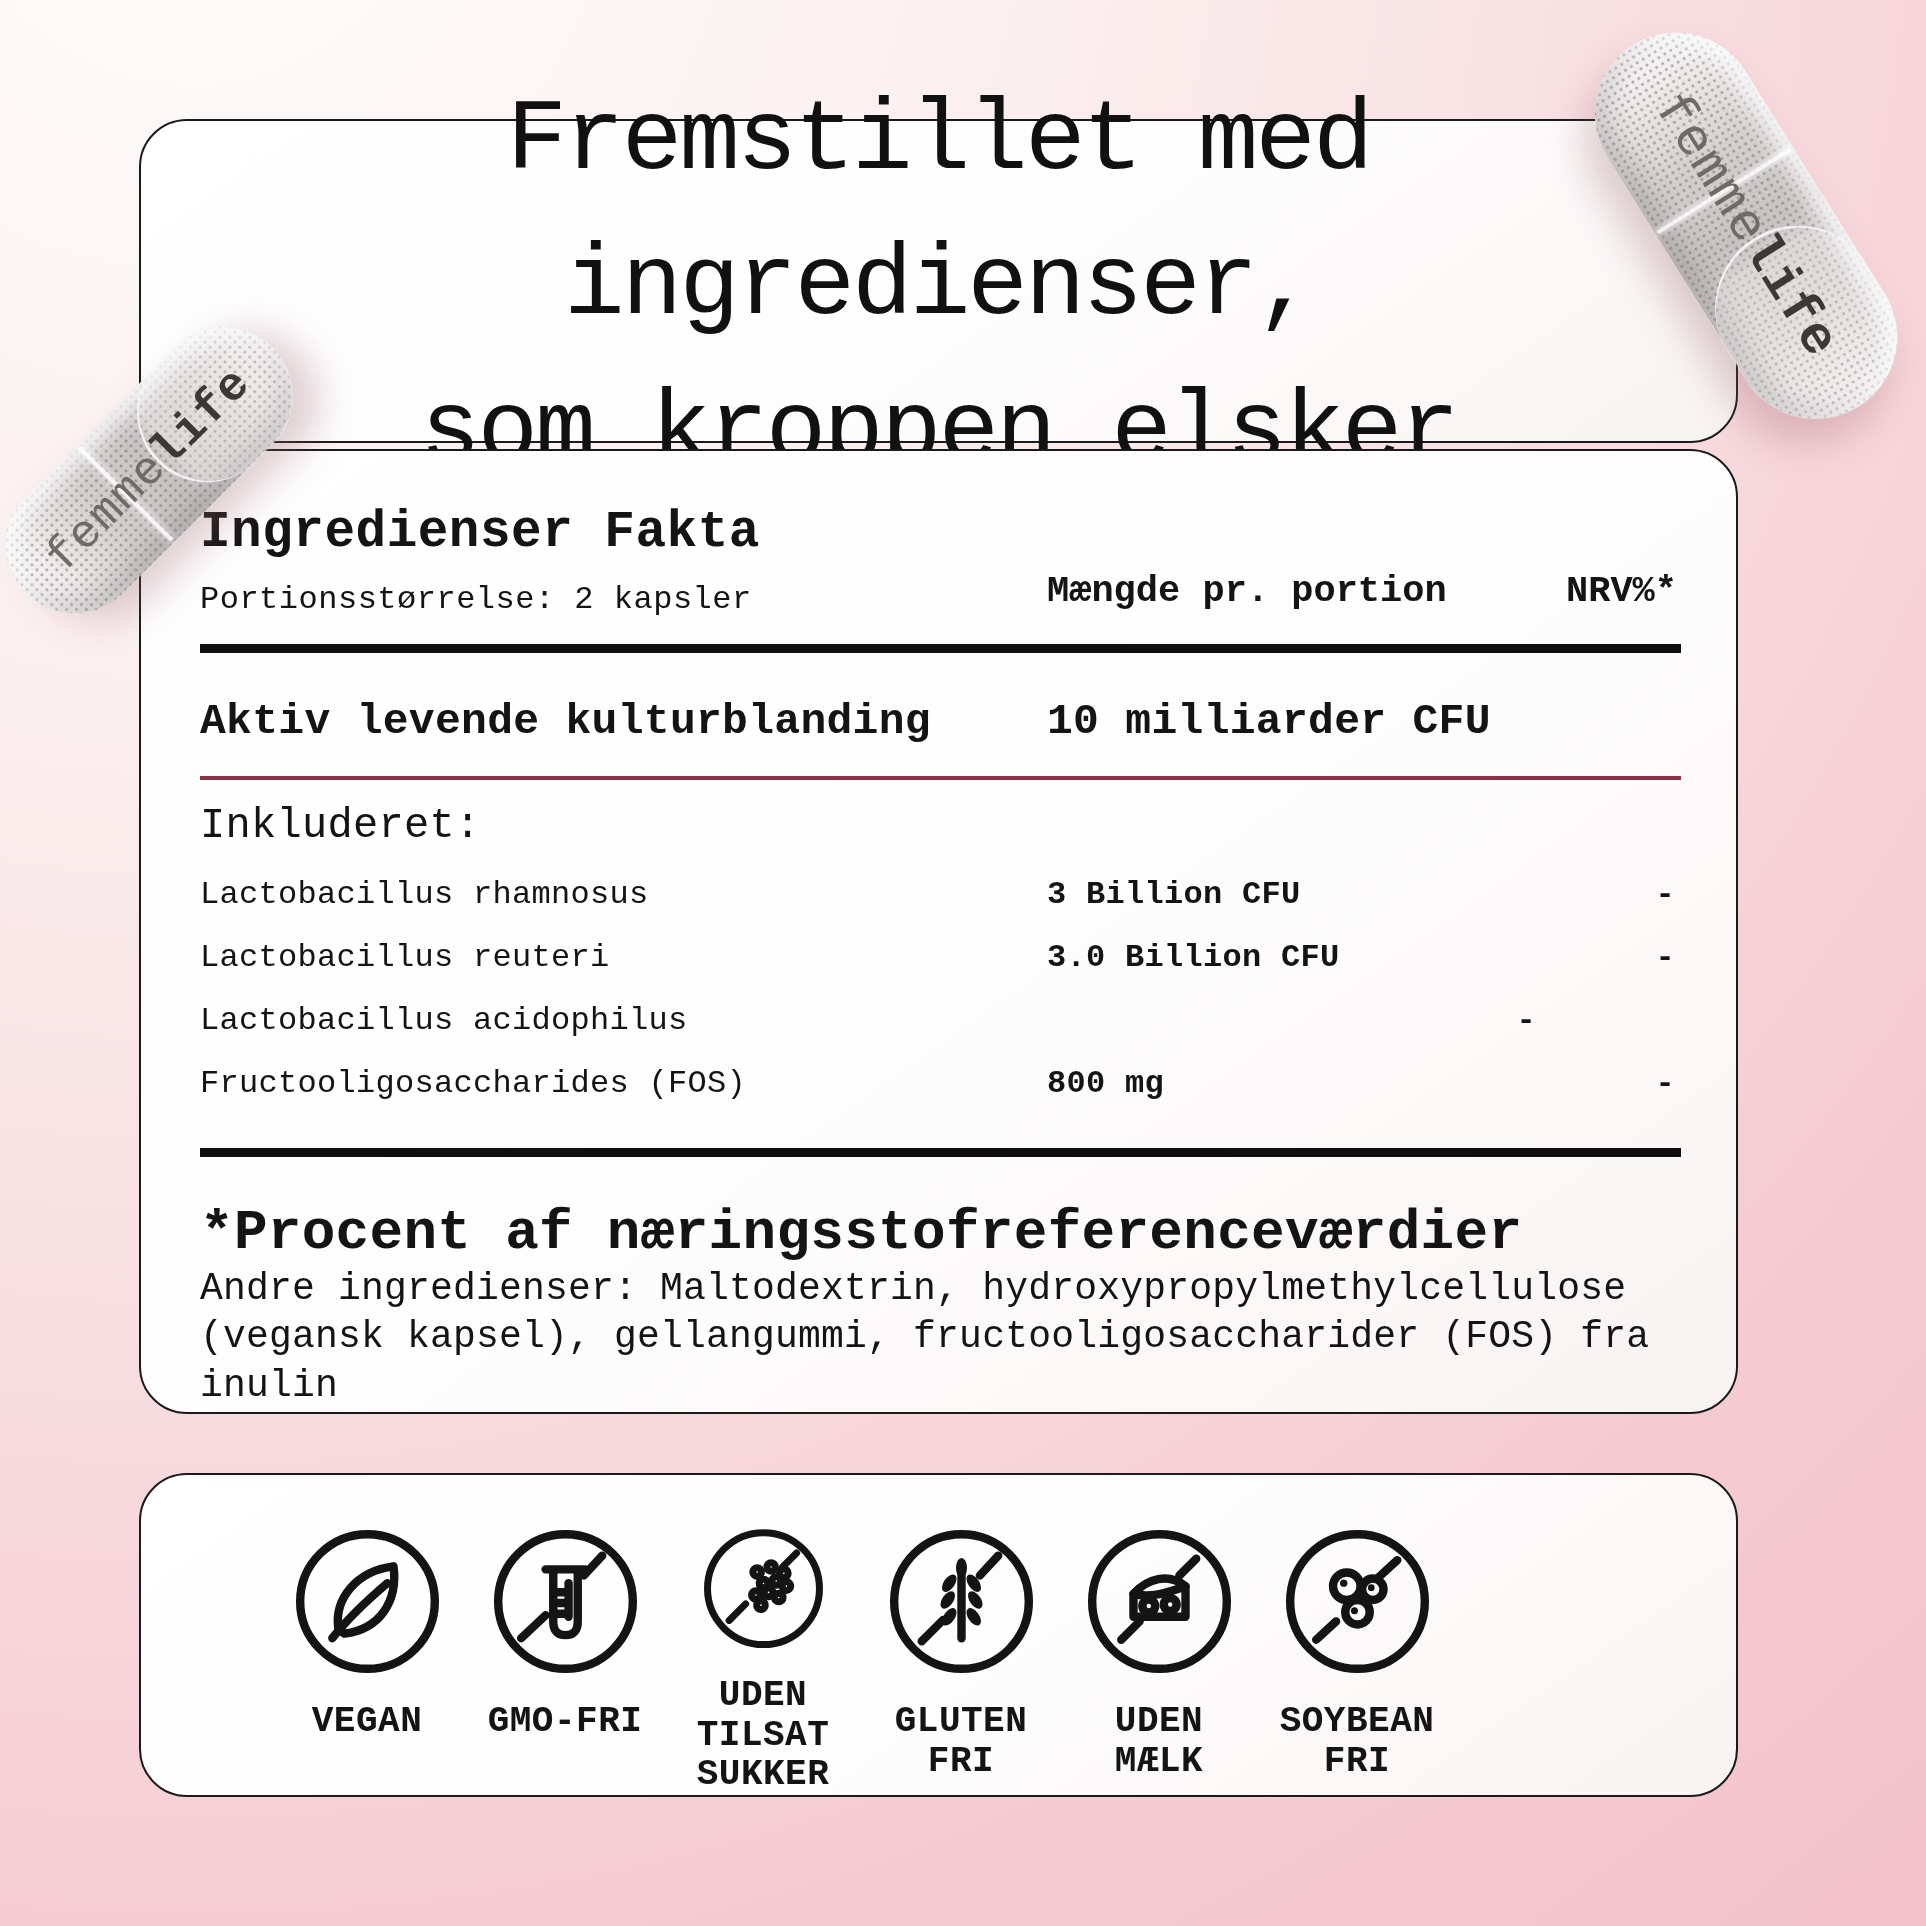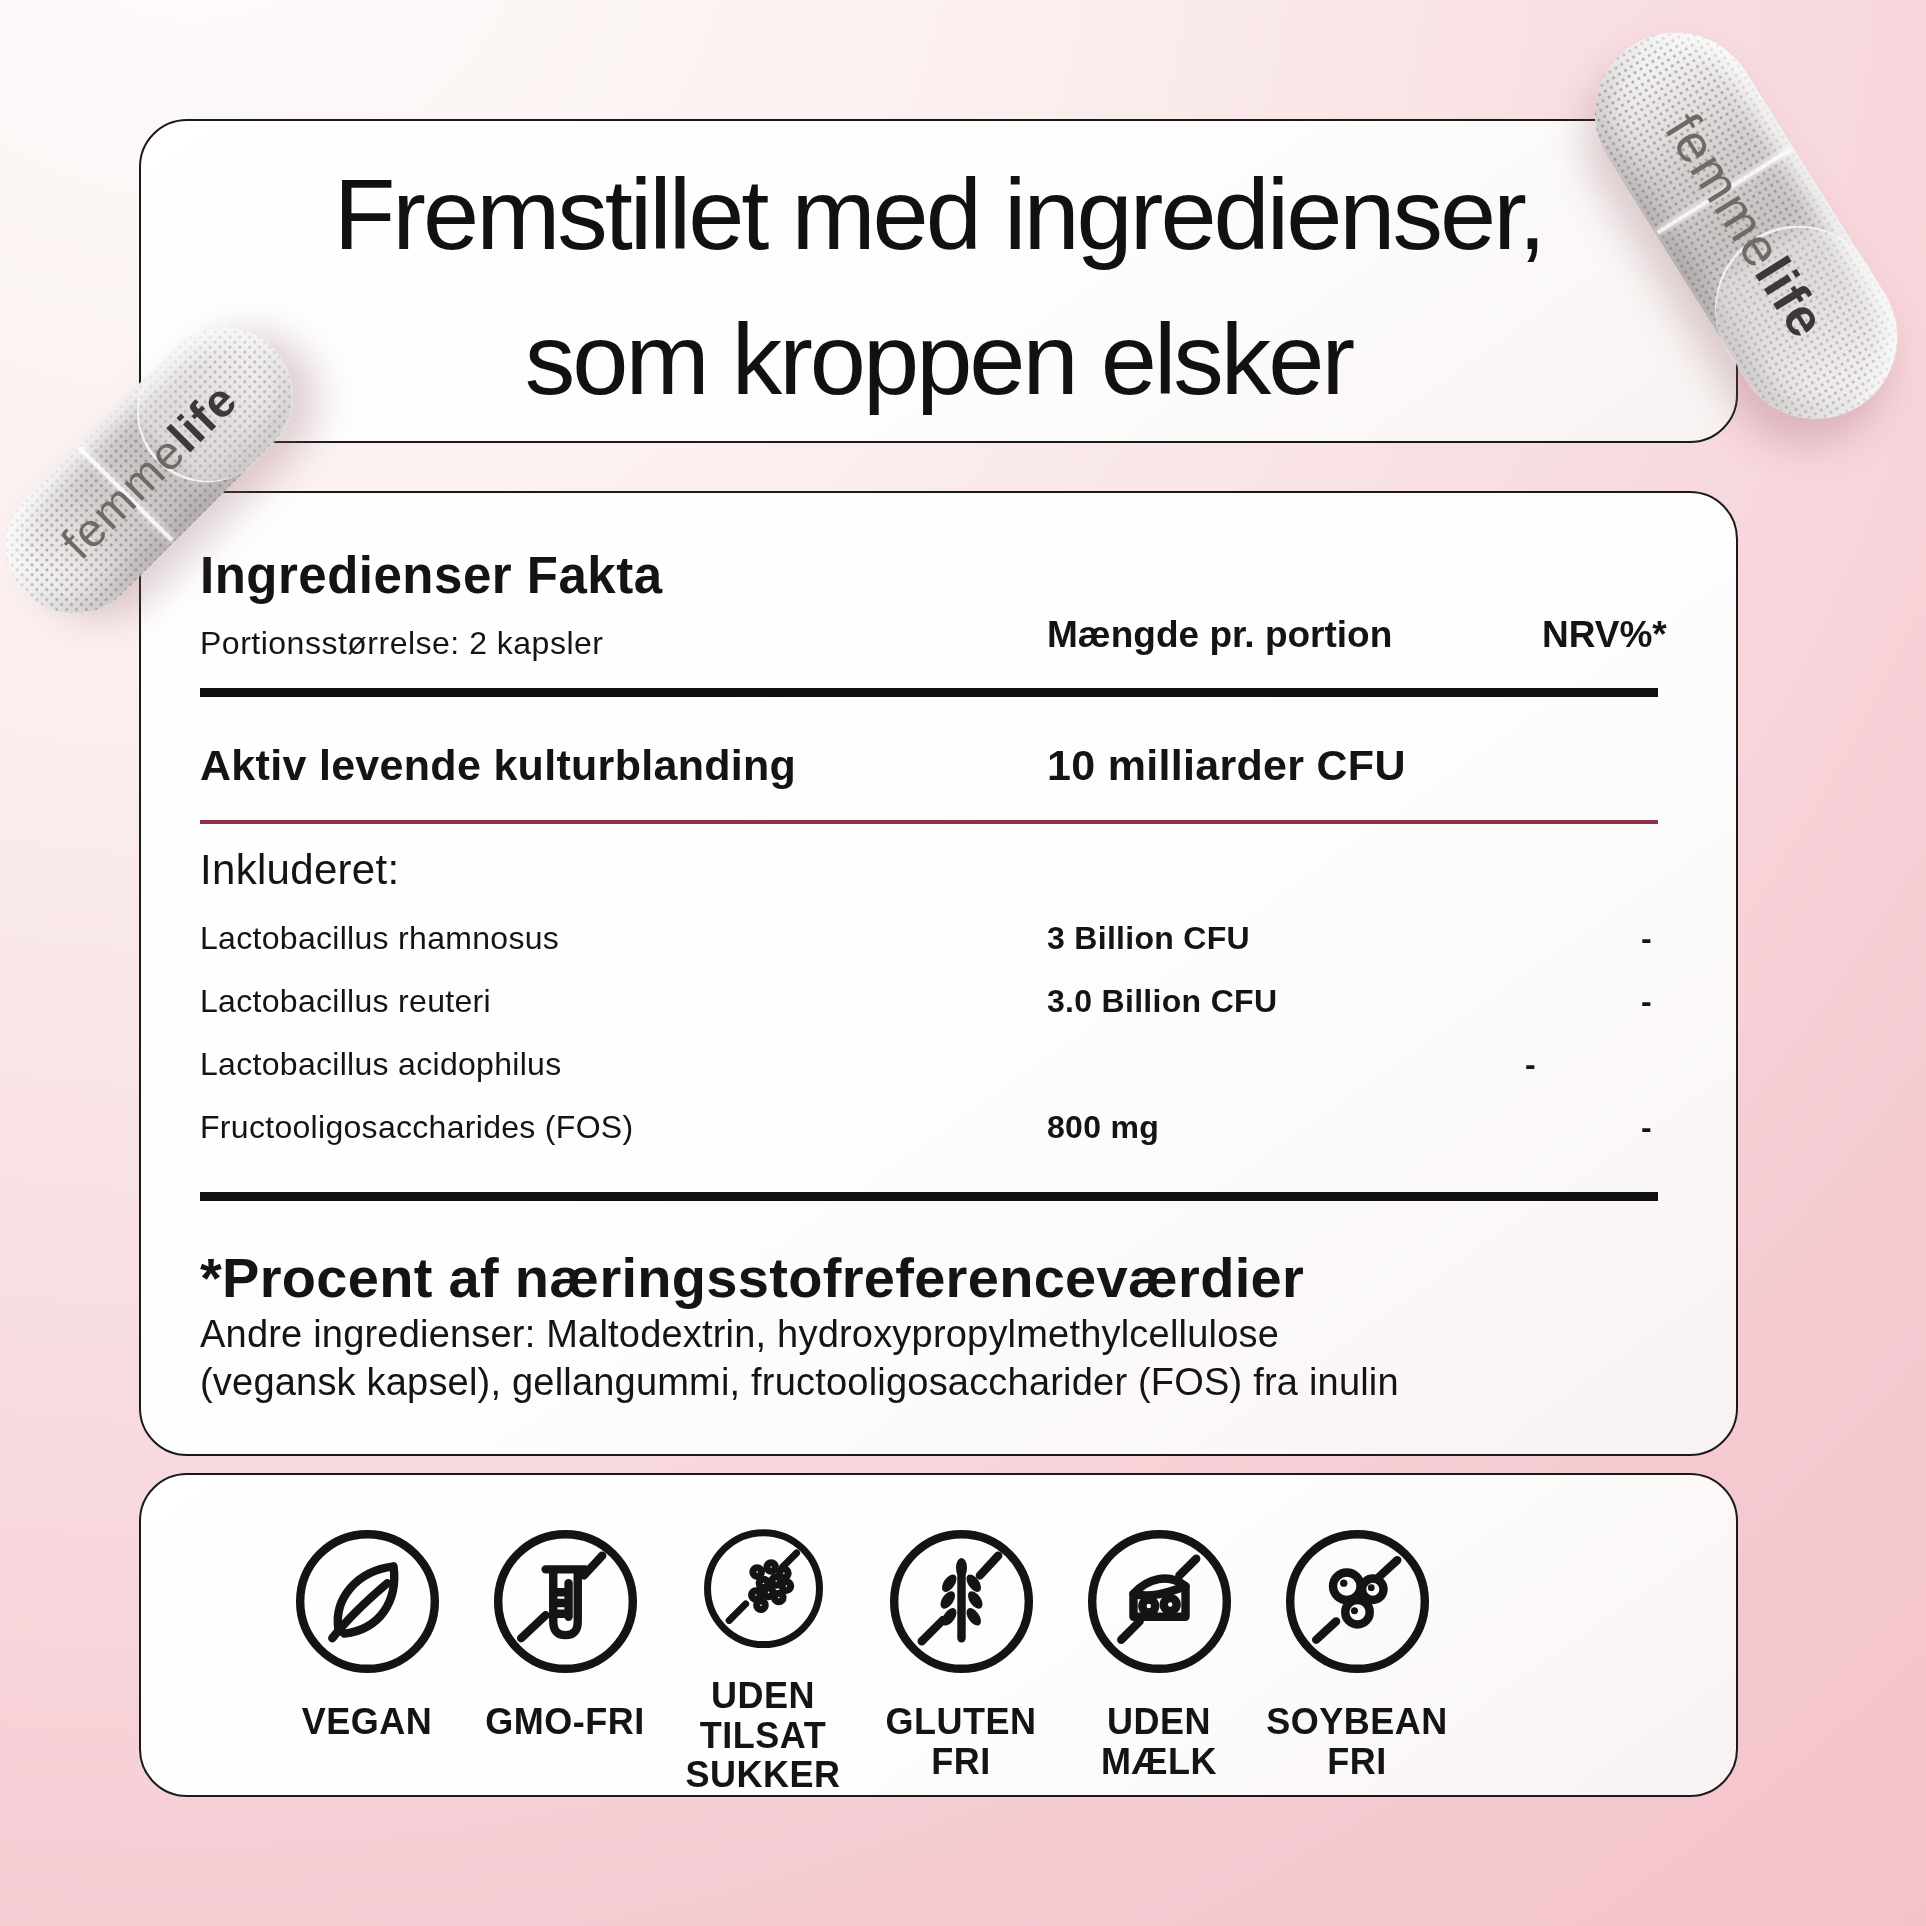--- a/index.html
+++ b/index.html
@@ -4,39 +4,39 @@
 <style>
   * { margin:0; padding:0; box-sizing:border-box; }
   html,body { width:1927px; height:1927px; }
   body {
     font-family:"Liberation Sans", sans-serif;
     color:#141414;
     overflow:hidden;
     background:
       radial-gradient(150% 150% at 10% -8%, #fdfcfb 0%, #fbf0ef 28%, #f8dde0 52%, #f5cbd2 74%, #f3bfc7 100%);
   }
-  .stage { position:relative; width:1927px; height:1810px; }
+  .stage { position:relative; width:1927px; height:1810px;font-family:Liberation Mono, monospace; }
 
   .card {
     position:absolute;
     left:139px; width:1599px;
     background:linear-gradient(145deg, #ffffff 0%, #fefdfd 55%, #f8f3f2 100%);
     border:2.5px solid #1a1a1a;
     border-radius:48px;
   }
 
   
   .title-card { top:119px; height:324px; display:flex; align-items:center; justify-content:center; }
   .title-card h1 {
     font-size:101px; font-weight:500; letter-spacing:-3px; line-height:1.44;
     text-align:center; color:#111; padding-top:12px;
   }
 
   
-  .facts-card { top:491px; height:965px; padding:53px 78px 0 59px; }
+  .facts-card { top:449px; height:965px; padding:53px 55px 0 59px; }
   .facts-head { display:grid; grid-template-columns:847px 495px 1fr; align-items:end; }
   .facts-title { font-size:51px; font-weight:700; letter-spacing:0.5px; }
   .facts-serving { font-size:32px; font-weight:400; letter-spacing:0.5px; margin-top:20px; }
   .col-head { font-size:37px; font-weight:600; padding-bottom:6px; }
   .col-head.nrv { text-align:right; padding-right:4px; }
 
   .rule { width:100%; }
   .rule.thick { height:9px; background:#0f0f0f; margin-top:26px; }
   .rule.thick2 { height:9px; background:#0f0f0f; margin-top:46px; }
   .rule.maroon { height:4px; background:#8e3147; }

